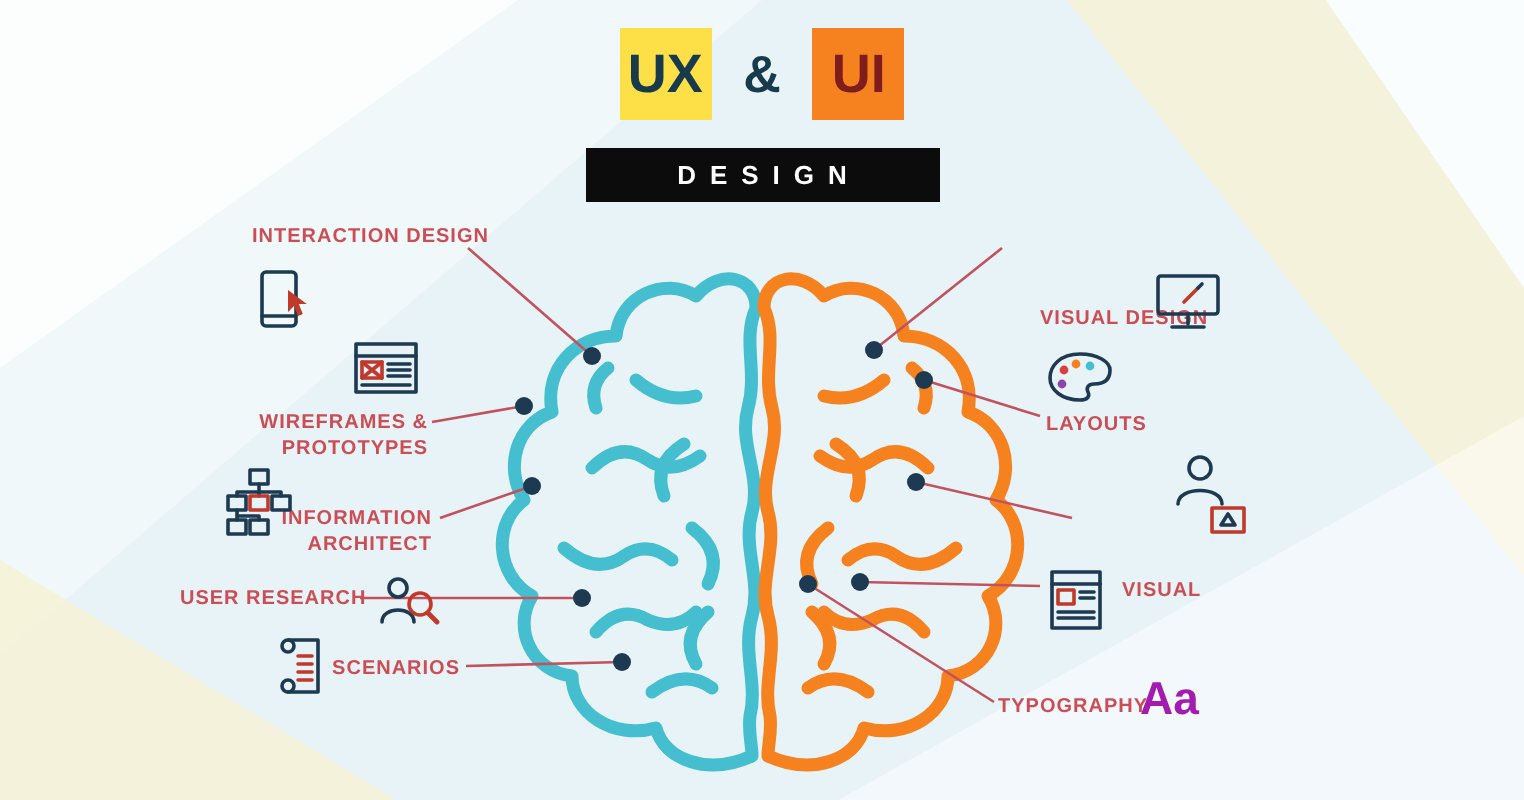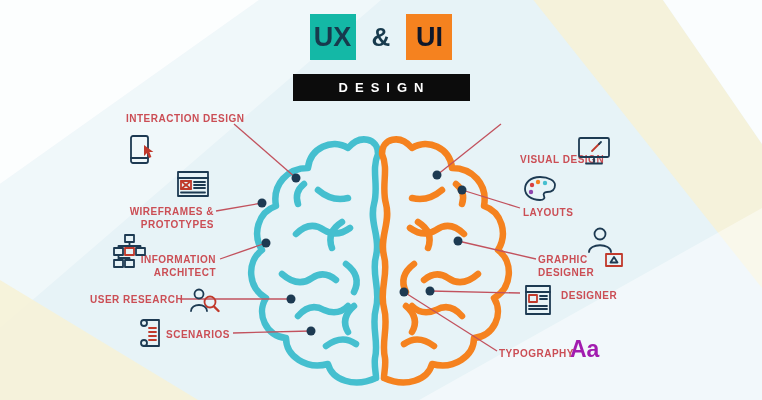--- a/index.html
+++ b/index.html
@@ -7,22 +7,22 @@
   .stripe{position:absolute;inset:0;pointer-events:none;}
   .s1{background:#ffffff;opacity:.85;clip-path:polygon(0 0,34% 0,0 46%);}
   .s2{background:#ffffff;opacity:.4;clip-path:polygon(34% 0,50% 0,0 82%,0 46%);}
   .s3{background:#f6f2d7;opacity:.9;clip-path:polygon(70% 0,87% 0,100% 36%,100% 72%);}
   .s4{background:#ffffff;opacity:.8;clip-path:polygon(87% 0,100% 0,100% 36%);}
   .s5{background:#f6f2d7;opacity:.9;clip-path:polygon(0 70%,26% 100%,0 100%);}
   .s6{background:#ffffff;opacity:.45;clip-path:polygon(55% 100%,100% 52%,100% 100%);}
 
   .title-wrap{position:absolute;left:0;right:0;top:14px;display:flex;justify-content:center;align-items:center;gap:16px;z-index:5;}
   .box{width:46px;height:46px;display:flex;align-items:center;justify-content:center;font-size:27px;font-weight:bold;}
-  .ux{background:#14b8a6;color:#173a4d;}
-  .ui{background:#f5821f;color:#0f172a;}
+  .ux{background:#fde047;color:#173a4d;}
+  .ui{background:#f5821f;color:#7f1d1d;}
   .amp{font-size:26px;font-weight:bold;color:#173a4d;}
   .design-row{position:absolute;left:0;right:0;top:74px;display:flex;justify-content:center;z-index:5;}
   .design-inner{background:#0c0c0c;color:#ffffff;font-size:13px;font-weight:bold;letter-spacing:7px;padding:6px 0 6px 7px;width:170px;text-align:center;}
 
   #brain{position:absolute;left:230px;top:106px;z-index:1;}
   .half{fill:none;stroke-width:6.5;stroke-linecap:round;stroke-linejoin:round;}
 
   #connectors{position:absolute;left:0;top:0;z-index:2;}
 
   .label{position:absolute;color:#cb4e55;font-size:10px;font-weight:bold;letter-spacing:.5px;line-height:1.3;z-index:3;}
@@ -100,22 +100,21 @@
   </svg>
 
   <div class="label nowrap" style="left:126px;top:112px;width:118px;text-align:right;">INTERACTION DESIGN</div>
   <div class="label" style="left:128px;top:205px;width:86px;text-align:right;">WIREFRAMES &amp; PROTOTYPES</div>
   <div class="label" style="left:128px;top:253px;width:88px;text-align:right;">INFORMATION ARCHITECT</div>
   <div class="label nowrap" style="left:90px;top:293px;width:88px;text-align:right;">USER RESEARCH</div>
   <div class="label nowrap" style="left:164px;top:328px;width:66px;text-align:right;">SCENARIOS</div>
 
   <div class="label nowrap" style="left:520px;top:112px;margin-top:41px;">VISUAL DESIGN</div>
   <div class="label nowrap" style="left:523px;top:206px;">LAYOUTS</div>
-  <div class="label" style="left:538px;top:253px;width:62px;">GRAPHIC DESIGNER</div>
-  <div class="label nowrap" style="left:561px;top:289px;">DESIGNER</div>
+  <div class="label nowrap" style="left:561px;top:289px;">VISUAL</div>
   <div class="label nowrap" style="left:499px;top:347px;">TYPOGRAPHY</div>
 
   <svg class="icon" style="left:128px;top:134px;" width="30" height="34" viewBox="0 0 30 34">
     <rect class="nv" x="3" y="2" width="17" height="27" rx="2"></rect>
     <line class="nv" x1="3" y1="24" x2="20" y2="24"></line>
     <path d="M16,11 v11 l3,-3 l2,5 l2.4,-1 l-2,-5 h4 z" fill="#c0392b" stroke="none"></path>
   </svg>
 
   <svg class="icon" style="left:176px;top:170px;" width="34" height="28" viewBox="0 0 34 28">
     <rect class="nv" x="2" y="2" width="30" height="24"></rect>

